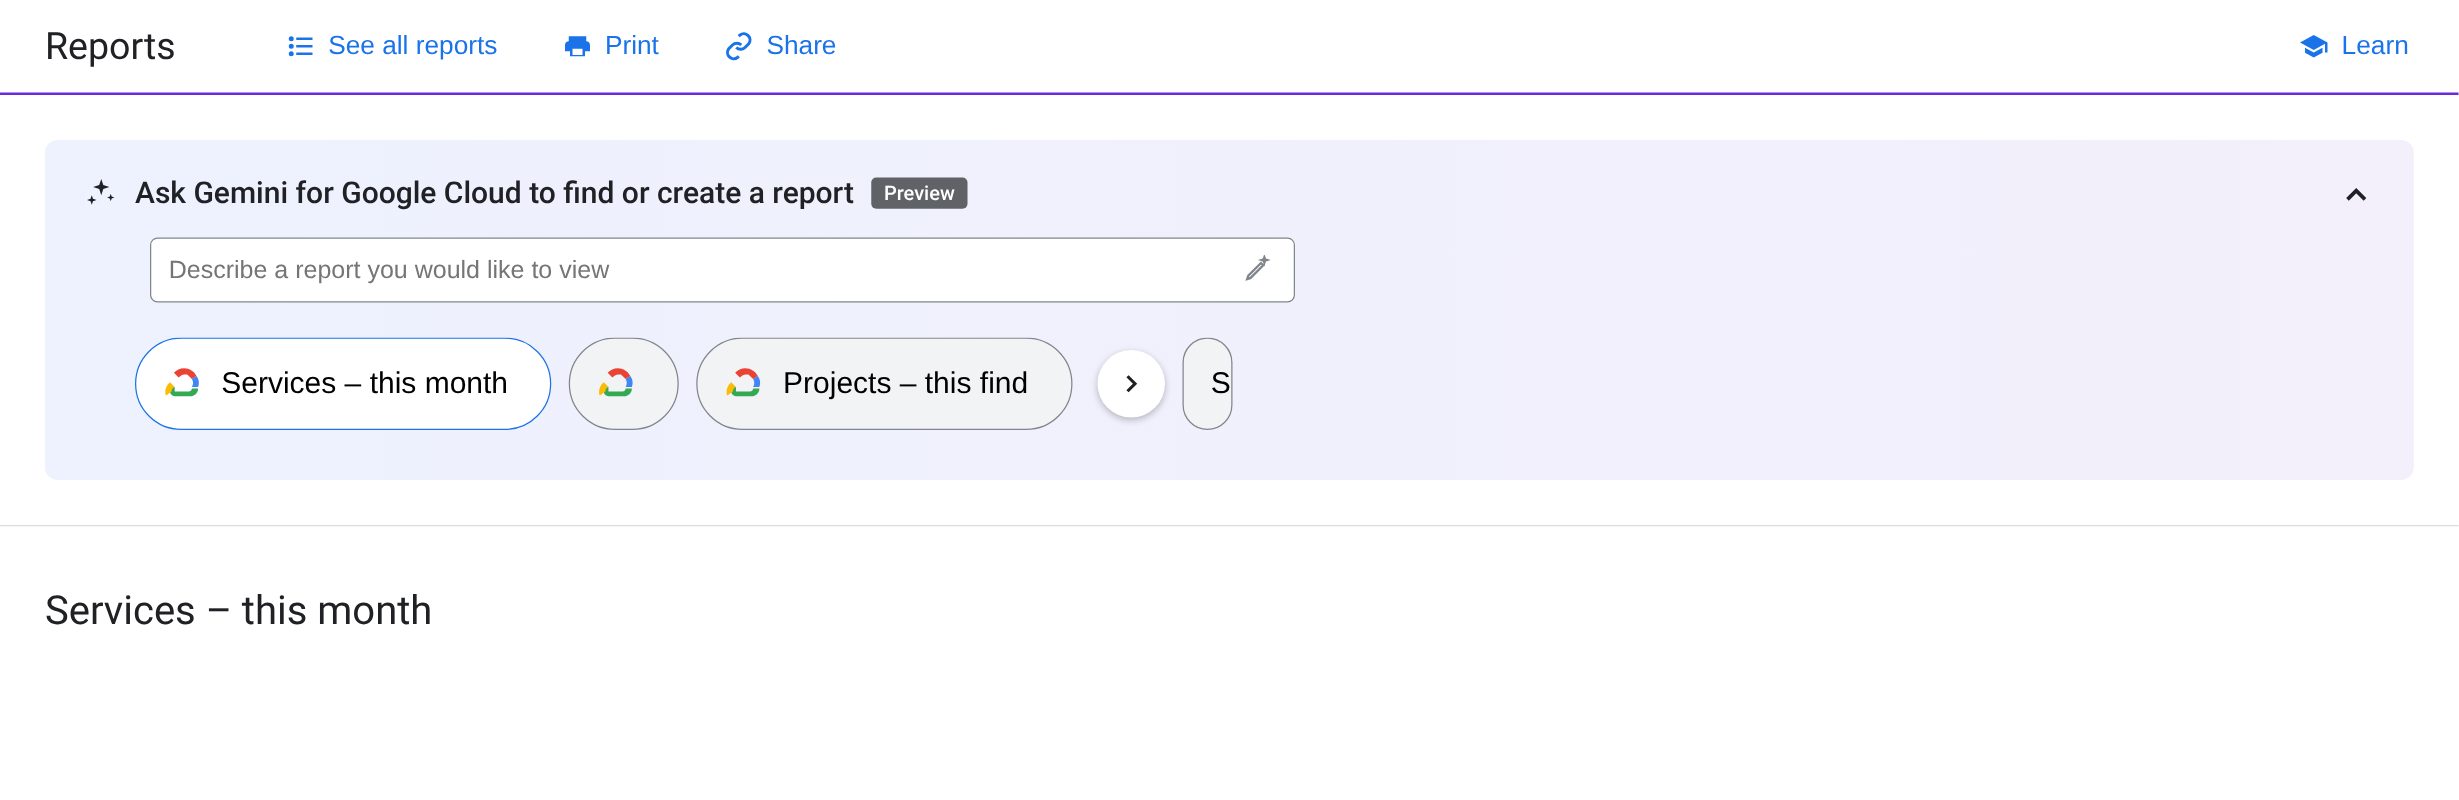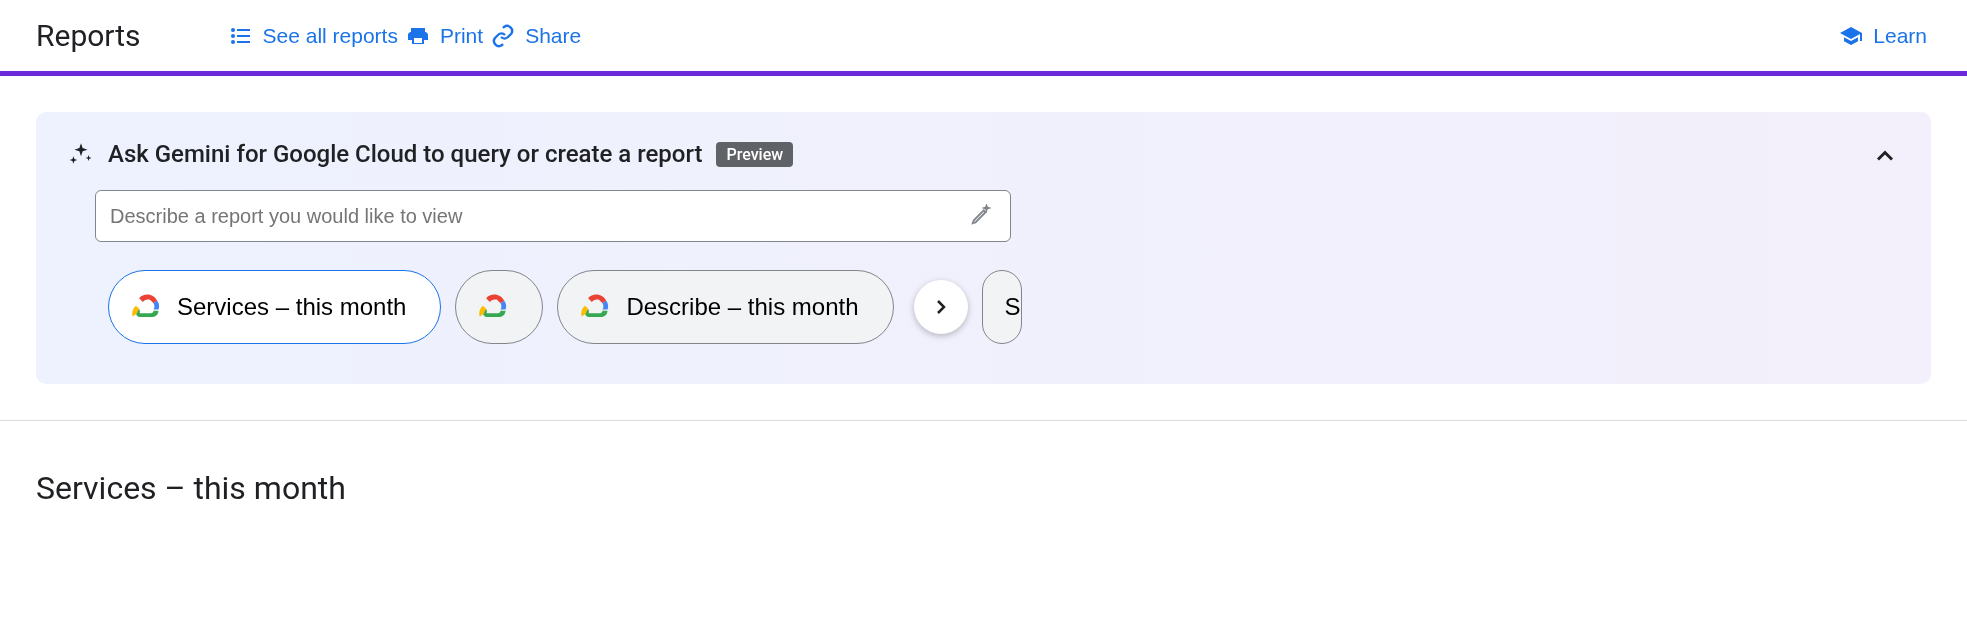--- a/index.html
+++ b/index.html
@@ -9,30 +9,30 @@
     color: #202124;
     width: 1967px;
   }
 
   
   .toolbar {
     display: flex;
     align-items: center;
     height: 76px;
     padding: 16px 36px;
-    border-bottom: 5px solid #6d28d9;
+    border-bottom: 2px solid #6d28d9;
     gap: 44px;
   }
   .page-title {
     font-size: 30px;
     font-weight: 400;
     color: #202124;
     margin-right: 40px;
   }
-  .tb-actions-left { display: flex; align-items: flex-end; flex: 1; }
+  .tb-actions-left { display: flex; align-items: flex-end; gap: 44px; flex: 1; }
   .tb-btn {
     display: inline-flex;
     align-items: center;
     gap: 10px;
     color: #1a73e8;
     font-size: 21px;
     font-weight: 500;
     cursor: pointer;
     background: none; border: none;
     padding: 6px 4px;
@@ -76,21 +76,21 @@
   }
   .chevron-btn {
     position: absolute;
     right: 26px; top: 24px;
     background: none; border: none;
     cursor: pointer;
     padding: 6px;
   }
 
   .gemini-input-wrap {
-    margin-left: 27px;
+    margin-left: 52px;
     width: 916px;
     height: 52px;
     background: #fff;
     border: 1px solid #80868b;
     border-radius: 6px;
     display: flex;
     align-items: center;
     padding: 0 14px;
   }
   .gemini-input {
@@ -196,21 +196,21 @@
     </svg>
     <span>Learn</span>
   </button>
 </div>
 
 <div class="gemini-panel">
   <div class="gemini-header">
     <svg class="spark-icon" viewBox="0 0 24 24" fill="#202124">
       <path d="M12 2l1.5 4.5L18 8l-4.5 1.5L12 14l-1.5-4.5L6 8l4.5-1.5L12 2z M5 14l.9 2.6L8.5 17.5l-2.6.9L5 21l-.9-2.6L1.5 17.5l2.6-.9L5 14z M19 13l.7 2 2 .7-2 .7-.7 2-.7-2-2-.7 2-.7.7-2z"></path>
     </svg>
-    <span class="gemini-title">Ask Gemini for Google Cloud to query or create a report</span>
+    <span class="gemini-title">Ask Gemini for Google Cloud to find or create a report</span>
     <span class="preview-badge">Preview</span>
   </div>
 
   <button class="chevron-btn">
     <svg width="28" height="28" viewBox="0 0 24 24" fill="none" stroke="#202124" stroke-width="2.5">
       <polyline points="6 15 12 9 18 15"></polyline>
     </svg>
   </button>
 
   <div class="gemini-input-wrap">
@@ -243,21 +243,21 @@
       </svg>
     </button>
 
     <button class="chip">
       <svg class="gcloud-icon" viewBox="0 0 48 48">
         <path fill="#EA4335" d="M30 12l6 6 6-4c-3-6-9-10-16-10-5 0-10 2-13 6l6 6c2-2 4-4 8-4h3z"></path>
         <path fill="#4285F4" d="M42 14l-6 4c2 3 2 7 0 10h8c2-5 1-10-2-14z"></path>
         <path fill="#34A853" d="M14 28c-3 0-6 3-6 6s3 6 6 6h20c5 0 10-4 10-10h-8c0 2-2 4-4 4H14z"></path>
         <path fill="#FBBC05" d="M14 28l-6-6c-4 3-6 8-6 12 0 2 0 4 1 5l7-5c0-3 2-6 4-6z"></path>
       </svg>
-      <span>Describe – this month</span>
+      <span>Projects – this find</span>
     </button>
 
     <button class="next-btn">
       <svg width="24" height="24" viewBox="0 0 24 24" fill="none" stroke="#202124" stroke-width="2.5">
         <polyline points="9 6 15 12 9 18"></polyline>
       </svg>
     </button>
 
     <button class="chip partial">
       <span>S</span>

